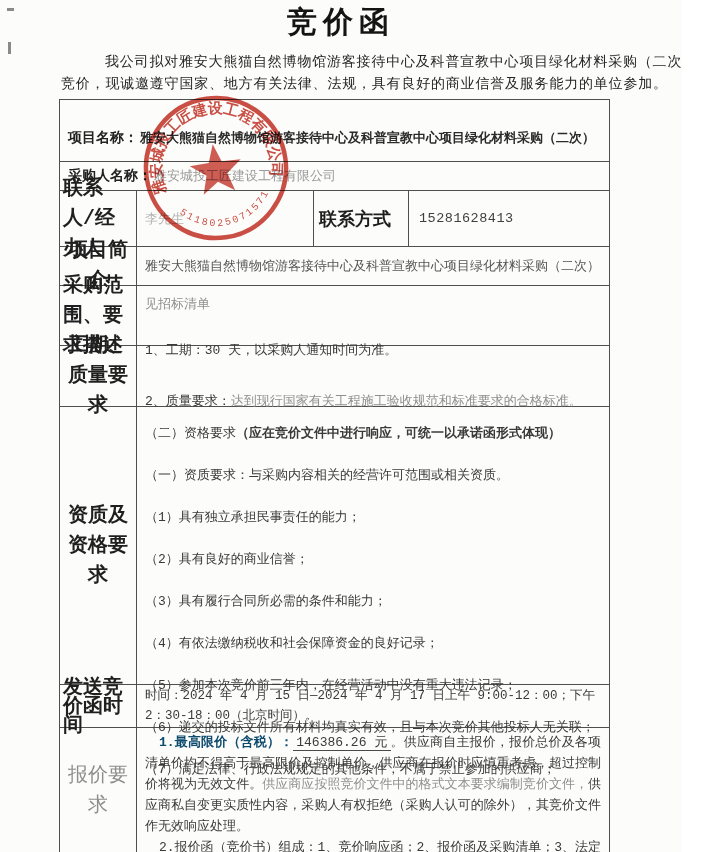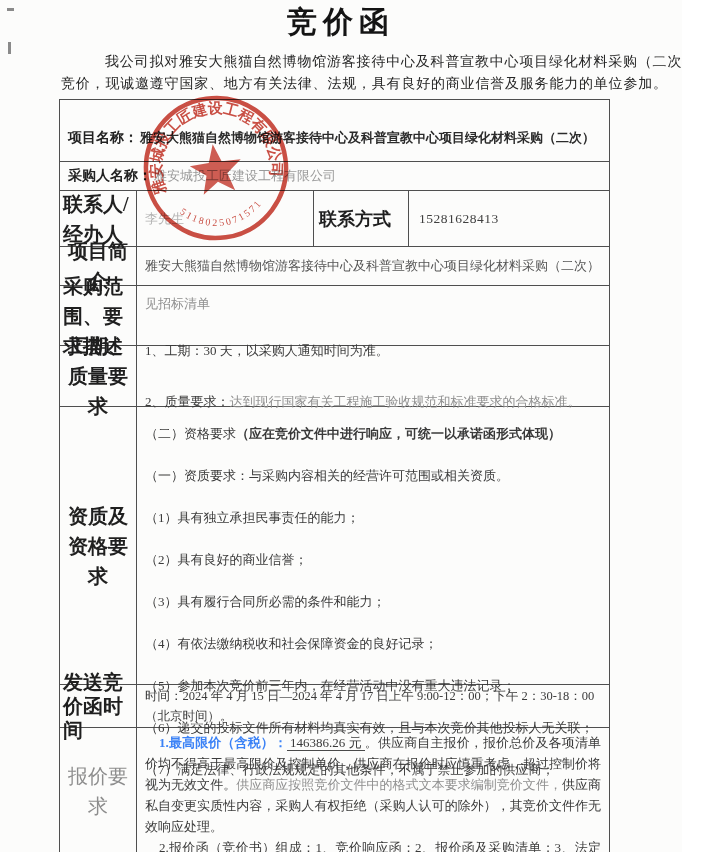--- a/index.html
+++ b/index.html
@@ -1,17 +1,17 @@
 <!DOCTYPE html>
 <html><head>
 <meta charset="utf-8">
 <style>
   html,body{margin:0;padding:0;}
   .page{position:relative;width:682px;height:852px;background:#fcfcfb;overflow:hidden;
-        font-family:Liberation Serif, serif;color:#222;}
+        font-family:Liberation Mono, monospace;color:#222;}
   .speck{position:absolute;background:#8a8a8a;}
   .title{position:absolute;top:2px;left:0;width:100%;text-align:center;
          font-size:30px;font-weight:700;letter-spacing:6px;color:#141414;}
   .intro{position:absolute;top:37px;left:61px;width:610px;font-size:14px;
          line-height:22px;letter-spacing:0.8px;color:#262626;}
   .intro .l1{display:block;text-indent:44px;white-space:nowrap;}
   .intro .l2{display:block;white-space:nowrap;}
 
   .tbl{position:absolute;left:59px;top:99px;width:549px;border:1px solid #4f4f4f;border-bottom:none;background:transparent;}
   .row{display:flex;border-bottom:1px solid #4f4f4f;box-sizing:border-box;}
@@ -35,21 +35,21 @@
   .r2 .inl-value{color:#9a9a9a;margin-left:2px;font-size:13px;}
   .c-name{flex:0 0 160px;border-right:1px solid #4f4f4f;display:flex;align-items:center;padding:0 8px;font-size:13px;}
   .c-method{flex:0 0 84px;border-right:1px solid #4f4f4f;display:flex;align-items:center;padding:0 5px;
             font-weight:700;font-size:18px;color:#1f1f1f;}
   .c-phone{flex:1;display:flex;align-items:center;padding:0 10px;font-size:13.5px;color:#3f3f3f;letter-spacing:0.5px;}
   .v-top{justify-content:flex-start;padding-top:9px;}
   .r6 .val p{margin:14px 0;line-height:23px;}
   .r7 .val{justify-content:flex-start;padding-top:5px;}
   .r7 .val p{margin:12.5px 0;line-height:17px;}
   .r8 .val{font-size:12.5px;line-height:20px;padding:2px 8px;}
-  .r8 .lab span{line-height:24px;}
+  .r8 .lab span{line-height:19px;}
   .r9 .lab{font-weight:400;color:#8d8d8d;}
   .r9 .val{justify-content:flex-start;padding-top:4px;}
   .r9 .val p{margin:0;line-height:21px;text-align:justify;text-indent:14px;}
   .u{border-bottom:1px solid #4a4a4a;padding:0 3px;}
   .stamp{position:absolute;left:141px;top:93px;width:150px;height:150px;
          transform:rotate(-8deg);opacity:0.88;mix-blend-mode:multiply;pointer-events:none;}
 </style>
 </head>
 <body>
 
@@ -136,21 +136,21 @@
         <span class="ta-l lh-s">发送竞价函时间</span>
       </div>
       <div class="val">时间：2024 年 4 月 15 日—2024 年 4 月 17 日上午 9:00-12：00；下午 2：30-18：00（北京时间）。</div>
     </div>
 
     <div class="row r9">
       <div class="lab">
         <span class="ta-c">报价要求</span>
       </div>
       <div class="val">
-        <p><span class="b" style="color:#3b82f6;margin-top:36px;">1.最高限价（含税）：</span><span class="u">146386.26 元</span><span>。供应商自主报价，报价总价及各项清单价均不得高于最高限价及控制单价，供应商在报价时应慎重考虑，超过控制价将视为无效文件。</span><span class="gray">供应商应按照竞价文件中的格式文本要求编制竞价文件，</span><span>供应商私自变更实质性内容，采购人有权拒绝（采购人认可的除外），其竞价文件作无效响应处理。</span></p>
+        <p><span class="b" style="color:#0c4a6e;margin-top:36px;">1.最高限价（含税）：</span><span class="u">146386.26 元</span><span>。供应商自主报价，报价总价及各项清单价均不得高于最高限价及控制单价，供应商在报价时应慎重考虑，超过控制价将视为无效文件。</span><span class="gray">供应商应按照竞价文件中的格式文本要求编制竞价文件，</span><span>供应商私自变更实质性内容，采购人有权拒绝（采购人认可的除外），其竞价文件作无效响应处理。</span></p>
         <p><span>2.报价函（竞价书）组成：1、竞价响应函；2、报价函及采购清单；3、法定代表人身份证明或授权委托书；4、承诺函；5、供应商自 2021 年 1 月 1 日以来至今（含 </span></p>
       </div>
     </div>
 
   </div>
 
   <svg class="stamp" viewBox="0 0 150 150">
     <circle cx="75" cy="75" r="70" fill="none" stroke="#c5372b" stroke-width="4.5"></circle>
     <polygon fill="#c5372b" fill-opacity="0.92" points="75,51 81.5,69.1 100.7,69.7 85.5,81.4 90.9,99.8 75,89 59.1,99.8 64.5,81.4 49.3,69.7 68.5,69.1"></polygon>
     <defs>

